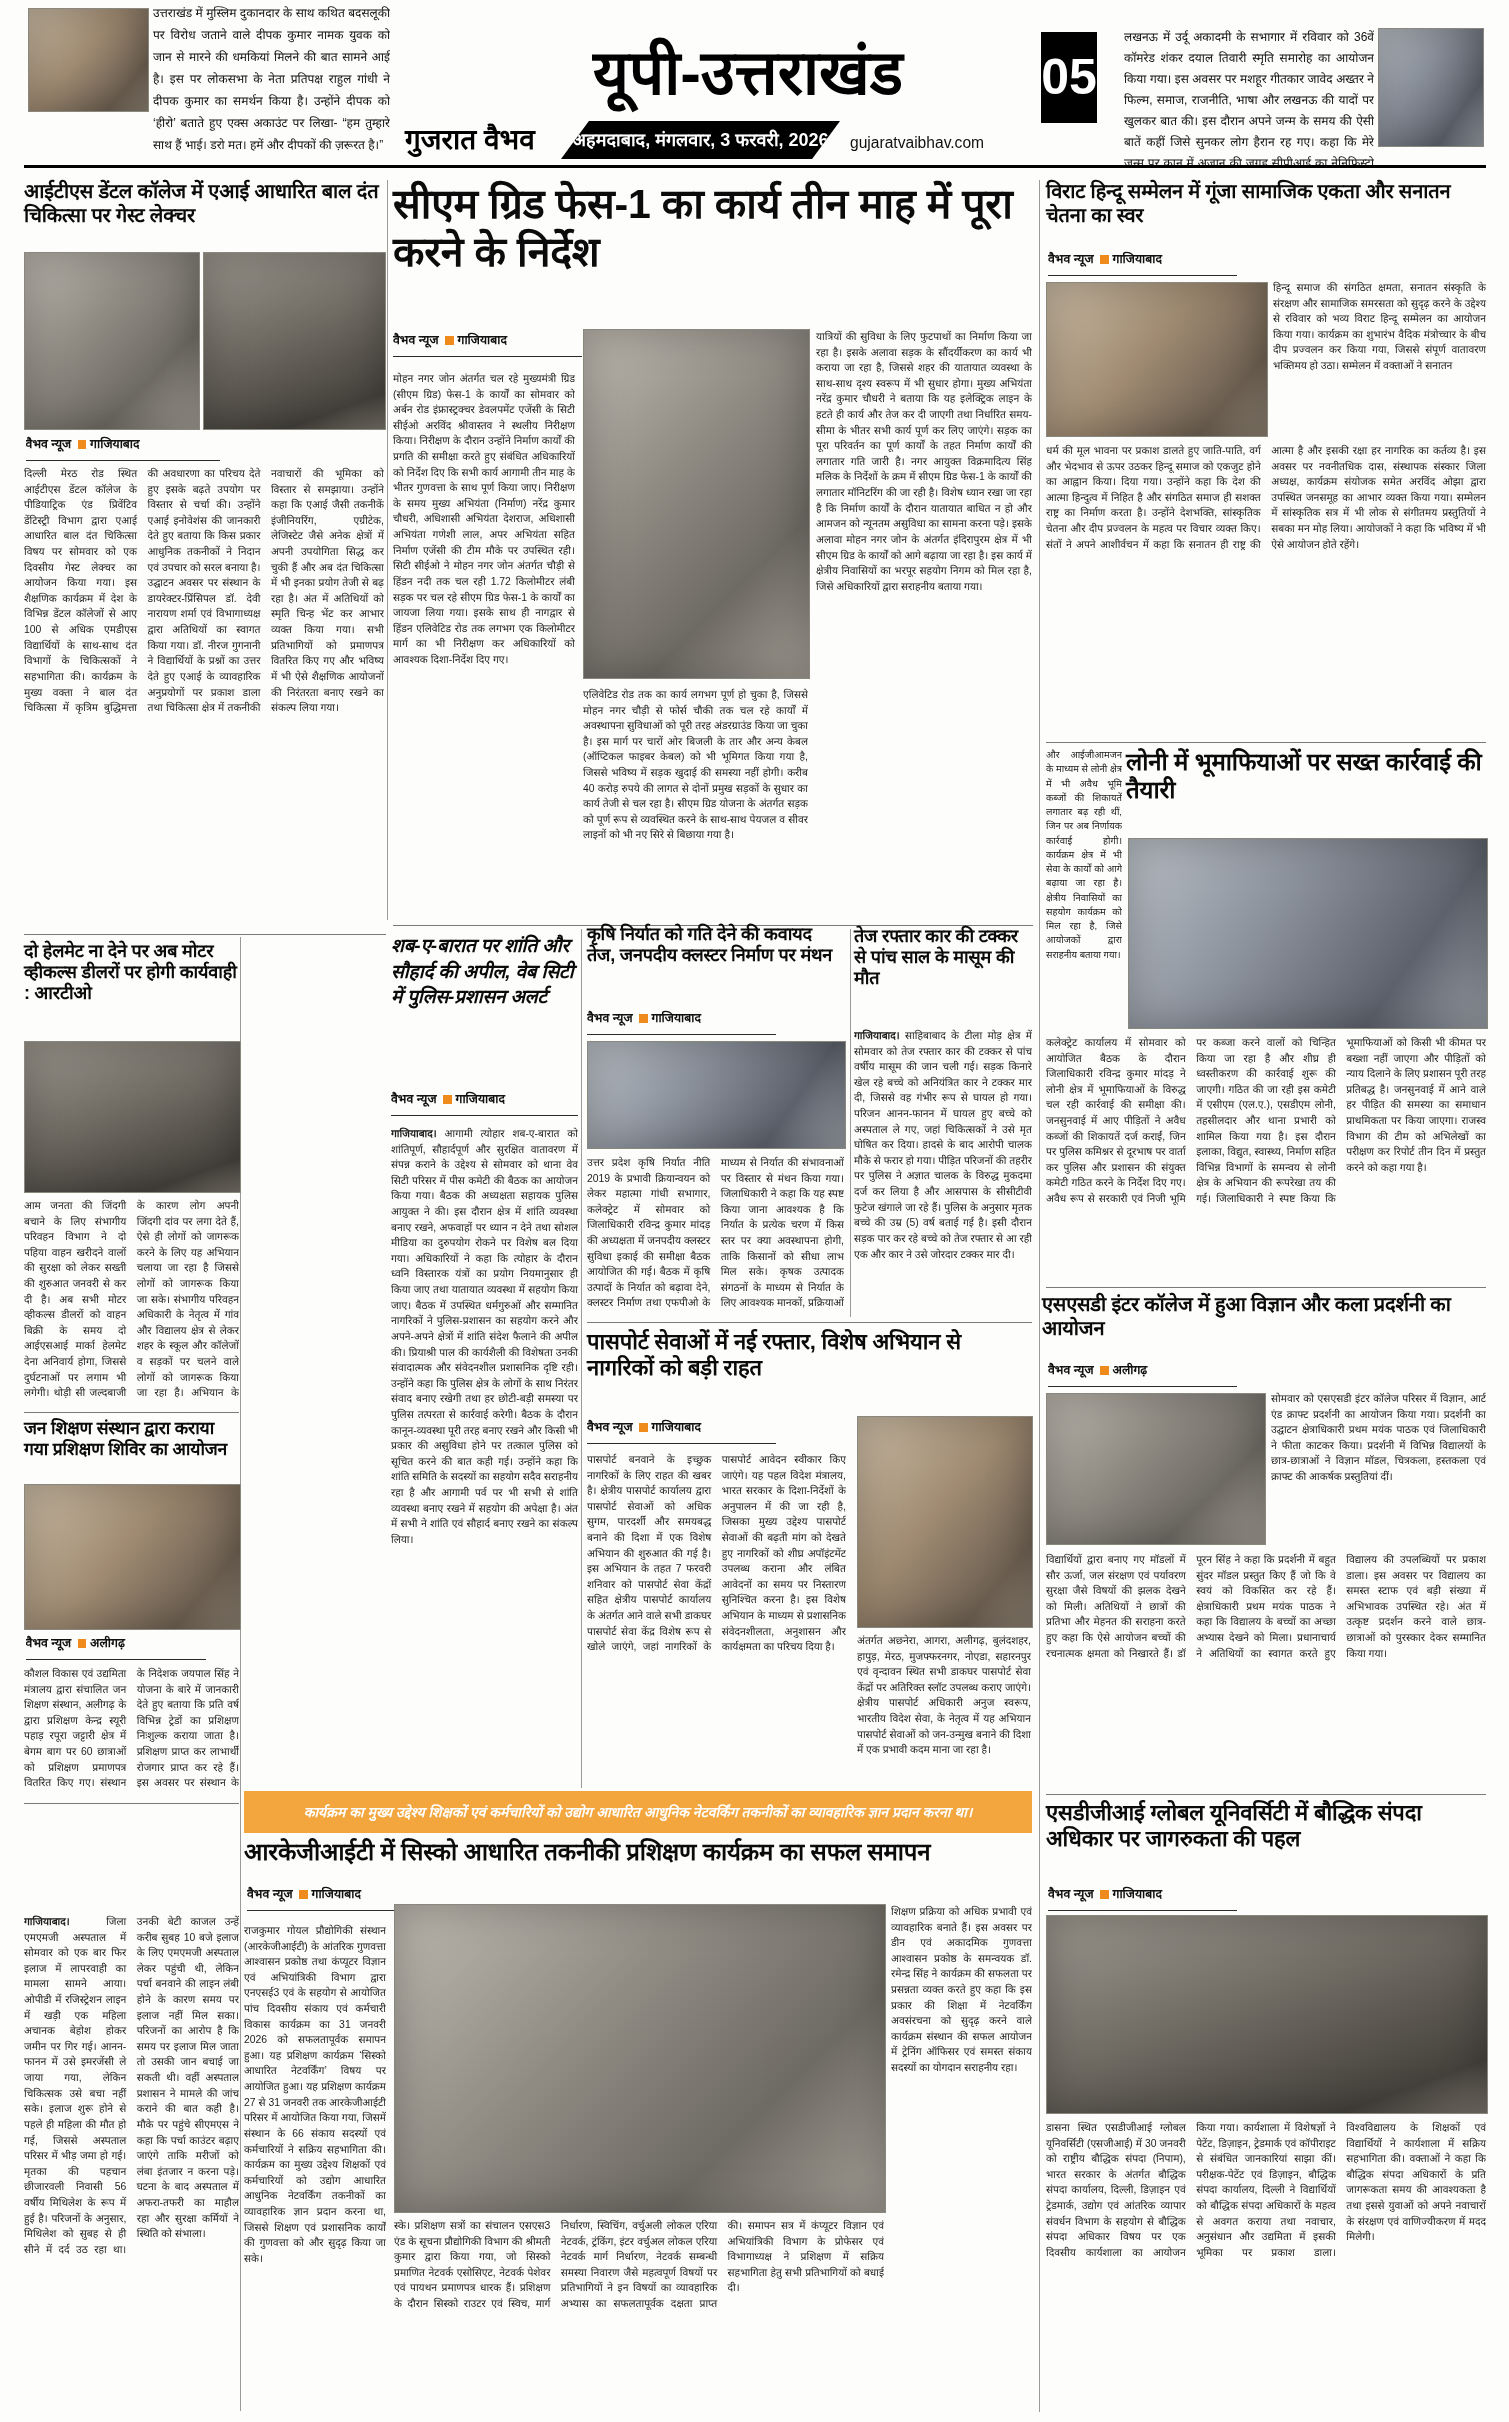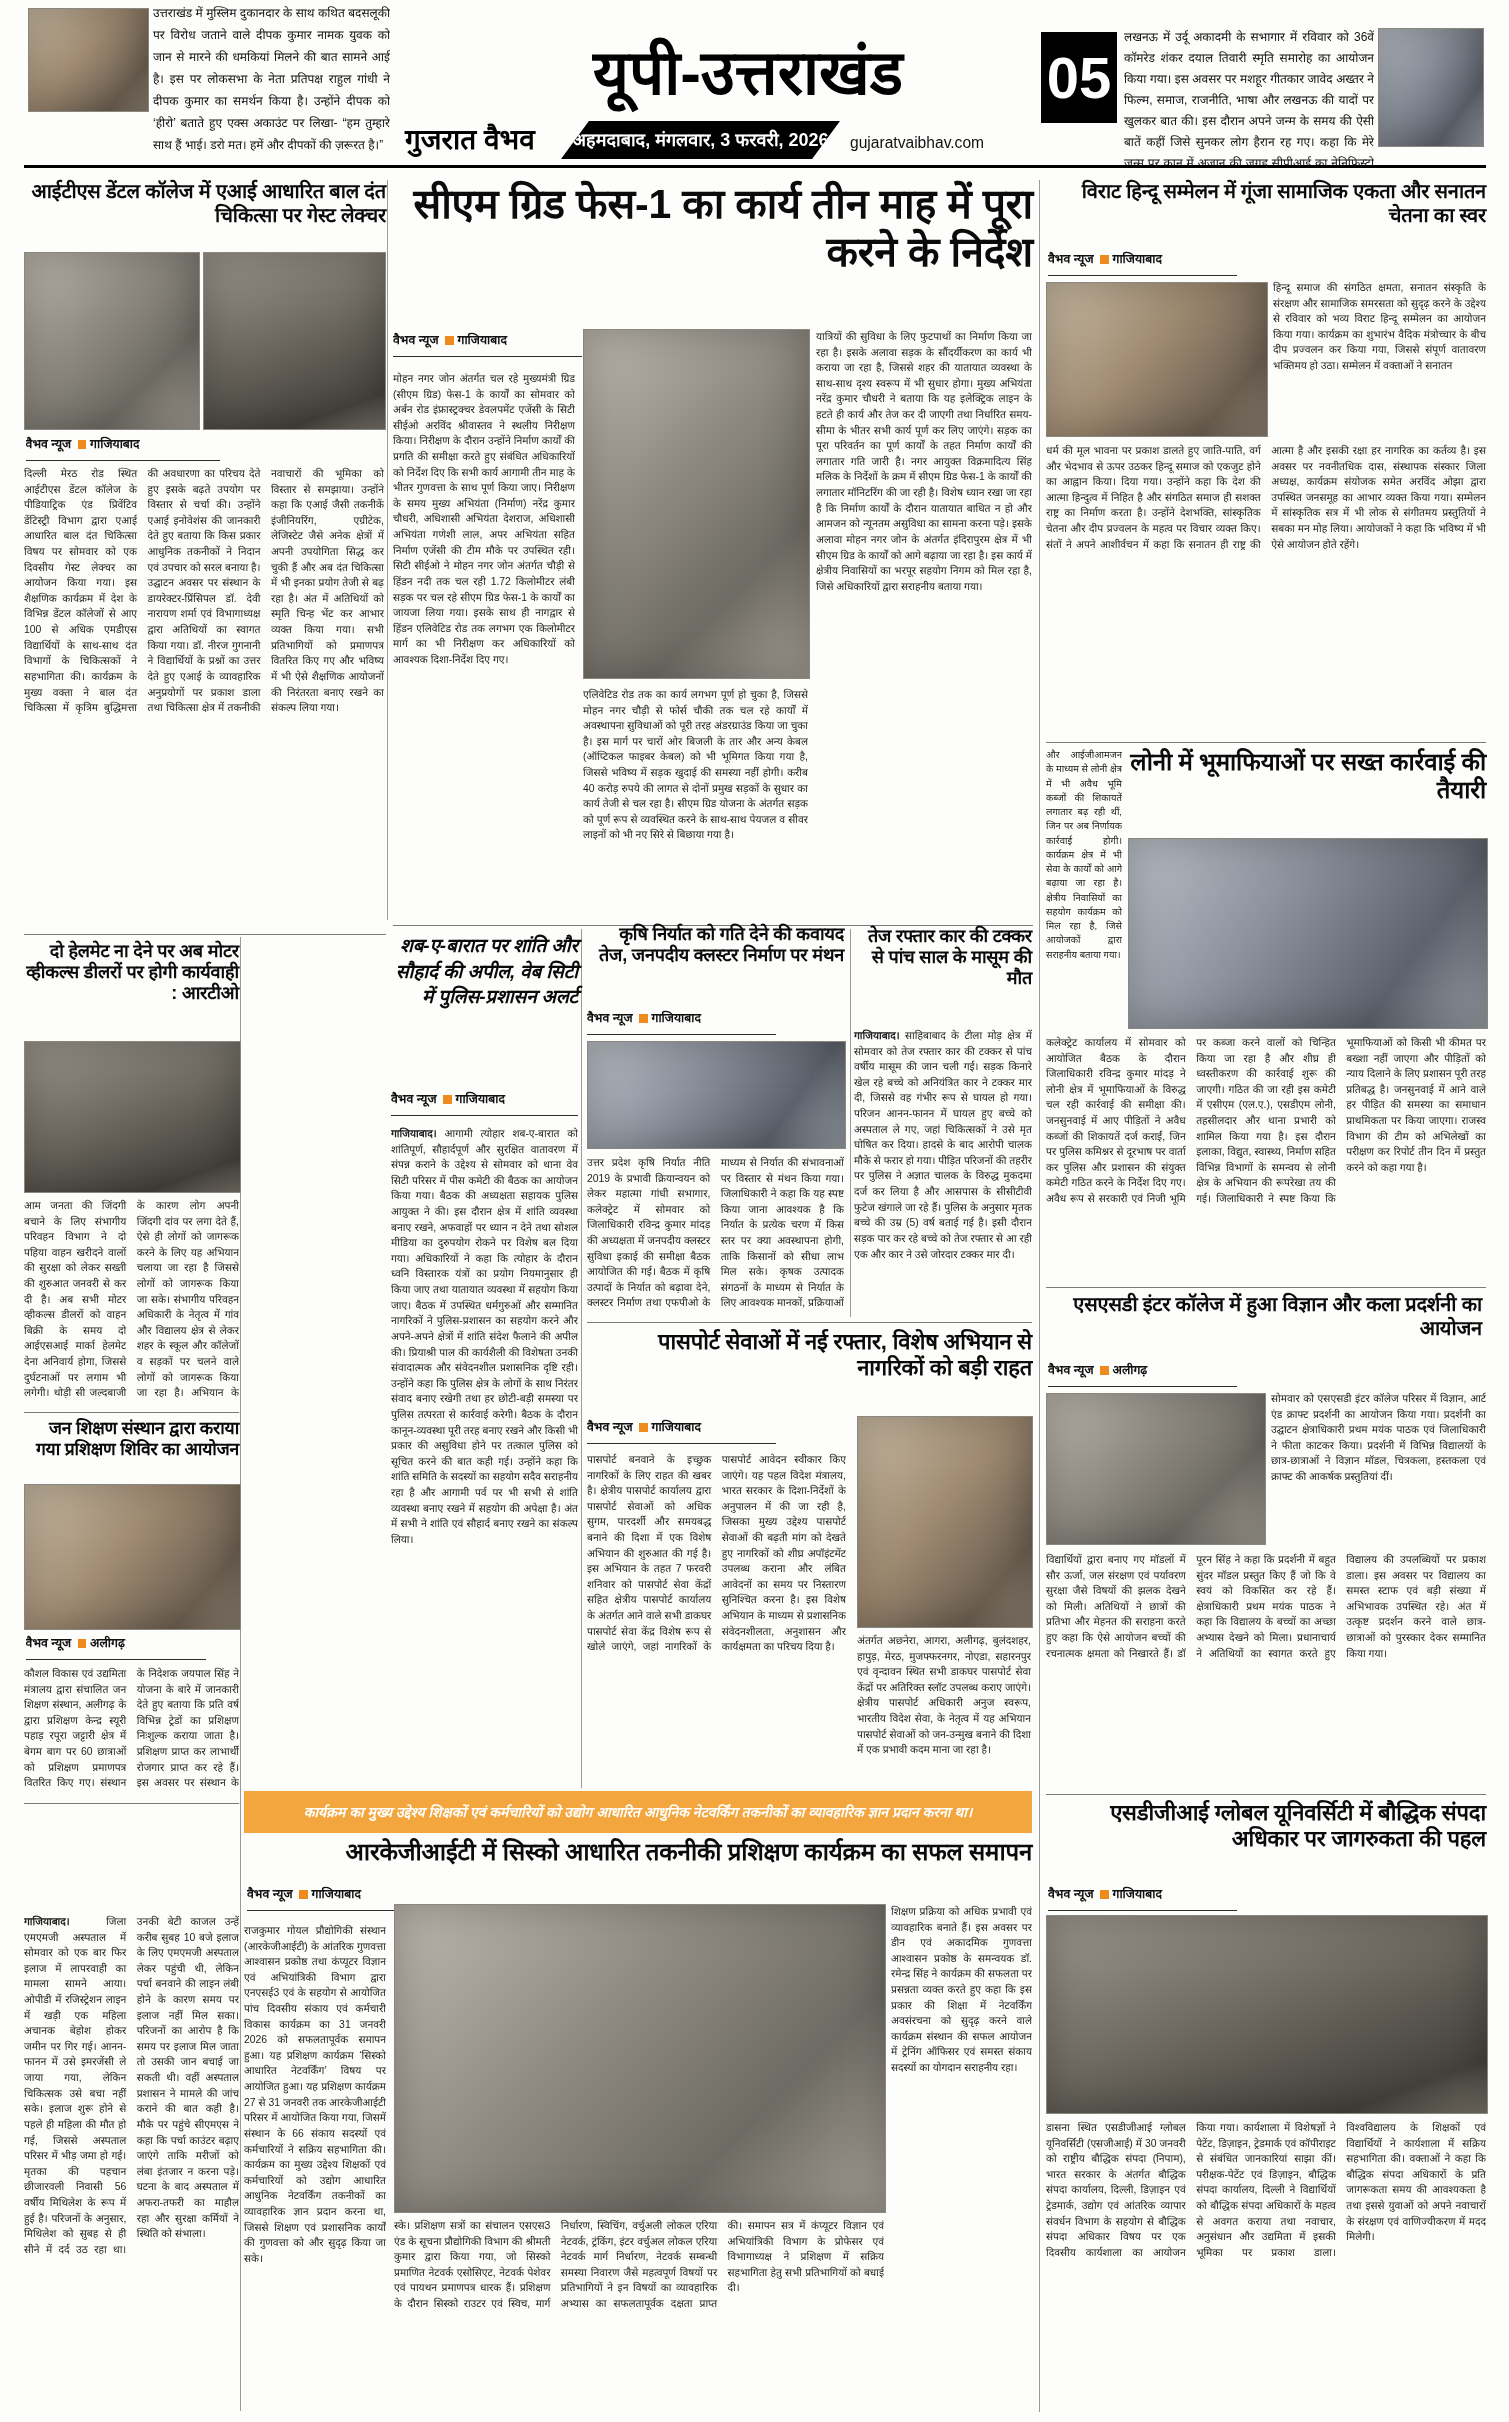--- a/index.html
+++ b/index.html
@@ -1,19 +1,19 @@
 <!DOCTYPE html>
 <html style="font-size:15px"><head>
 <meta charset="utf-8">
 <style>
   html,body{margin:0;padding:0;background:#e9e7e2;}
   #page{position:relative;width:1509px;height:2423px;background:#fdfdfb;margin:0 auto;
         font-family:"Liberation Sans",sans-serif;overflow:hidden;}
   .abs{position:absolute;}
-  .hl{font-weight:bold;text-align:right;line-height:1.18;color:#0b0b0b;letter-spacing:-0.2px;}
+  .hl{font-weight:bold;text-align:left;line-height:1.18;color:#0b0b0b;letter-spacing:-0.2px;}
   .body-txt{font-size:10.4px;line-height:1.5;text-align:justify;color:#1d1d1d;overflow:hidden;}
   .small-txt{font-size:12px;line-height:22px;text-align:justify;color:#111;overflow:hidden;}
   .c2{column-count:2;column-gap:10.4px;}
   .c3{column-count:3;column-gap:10.4px;}
   .byline{font-size:12.3px;font-weight:bold;color:#111;border-bottom:1.4px solid #2b2b2b;
           padding-bottom:8px;white-space:nowrap;overflow:hidden;}
   .sq{display:inline-block;width:8.5px;height:8.5px;background:#ef8b1d;margin:0 3.8px 0.9px 6.6px;vertical-align:middle;}
   .dl{font-weight:bold;}
   .rule-h{background:#7a7a7a;height:0.9px;}
   .rule-v{background:#9a9a9a;width:0.9px;}
@@ -42,21 +42,21 @@
   <div class="abs title" style="left:445px;top:24px;width:606px;height:97px;font-size:62px;line-height:97px;">यूपी-उत्तराखंड</div>
 
   <div class="abs" style="left:405px;top:120px;width:170px;height:40px;font-weight:bold;font-size:28px;line-height:40px;color:#000;">गुजरात वैभव</div>
 
   <div class="abs datebanner" style="left:561px;top:121px;width:279px;height:38px;">
     <span>अहमदाबाद, मंगलवार, 3 फरवरी, 2026</span>
   </div>
 
   <div class="abs website" style="left:850px;top:131px;width:180px;height:23px;line-height:23px;">gujaratvaibhav.com</div>
 
-  <div class="abs pagebox" style="left:1041px;top:32px;width:76px;height:91px;font-size:58px;line-height:91px;">05</div>
+  <div class="abs pagebox" style="left:1041px;top:32px;width:56px;height:91px;font-size:50px;line-height:91px;">05</div>
 
   <div class="abs small-txt" style="left:1124px;top:26.5px;width:250px;height:138px;line-height:21px;">लखनऊ में उर्दू अकादमी के सभागार में रविवार को 36वें कॉमरेड शंकर दयाल तिवारी स्मृति समारोह का आयोजन किया गया। इस अवसर पर मशहूर गीतकार जावेद अख्तर ने फिल्म, समाज, राजनीति, भाषा और लखनऊ की यादों पर खुलकर बात की। इस दौरान अपने जन्म के समय की ऐसी बातें कहीं जिसे सुनकर लोग हैरान रह गए। कहा कि मेरे जन्म पर कान में अजान की जगह सीपीआई का नेनिफिस्टो पढ़ा गया था।</div>
   <div class="abs ph ph-cool" style="left:1378px;top:28px;width:104px;height:117px;"></div>
 
   <div class="abs mast-rule" style="left:24px;top:165px;width:1462px;height:2.8px;"></div>
 
   <div class="abs rule-v" style="left:387px;top:180px;height:740px;"></div>
   <div class="abs rule-v" style="left:1039px;top:180px;height:2232px;"></div>
   <div class="abs rule-v" style="left:240px;top:937px;height:1474px;"></div>
   <div class="abs rule-v" style="left:581px;top:929px;height:859px;"></div>

